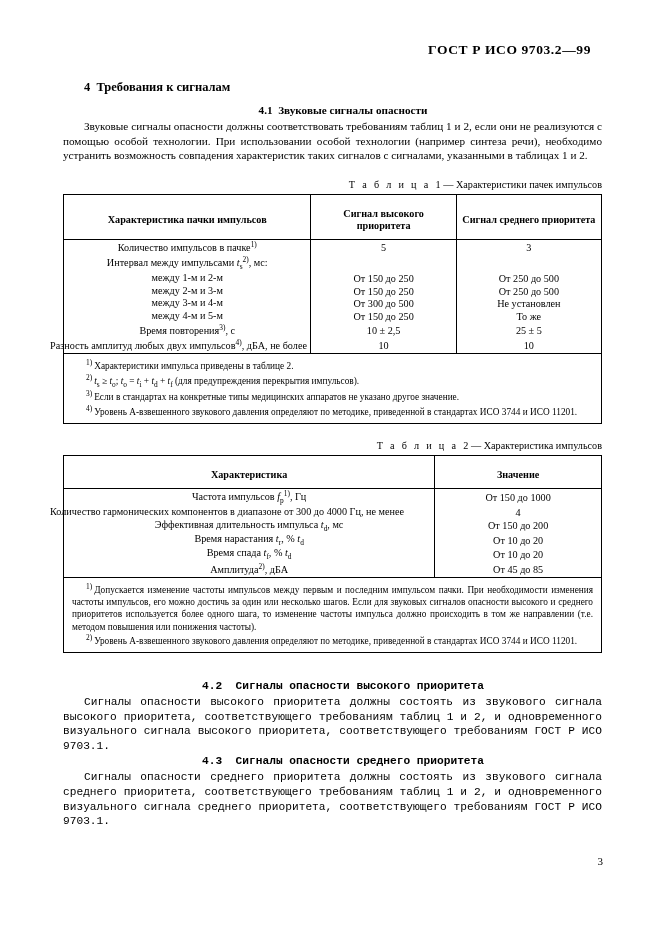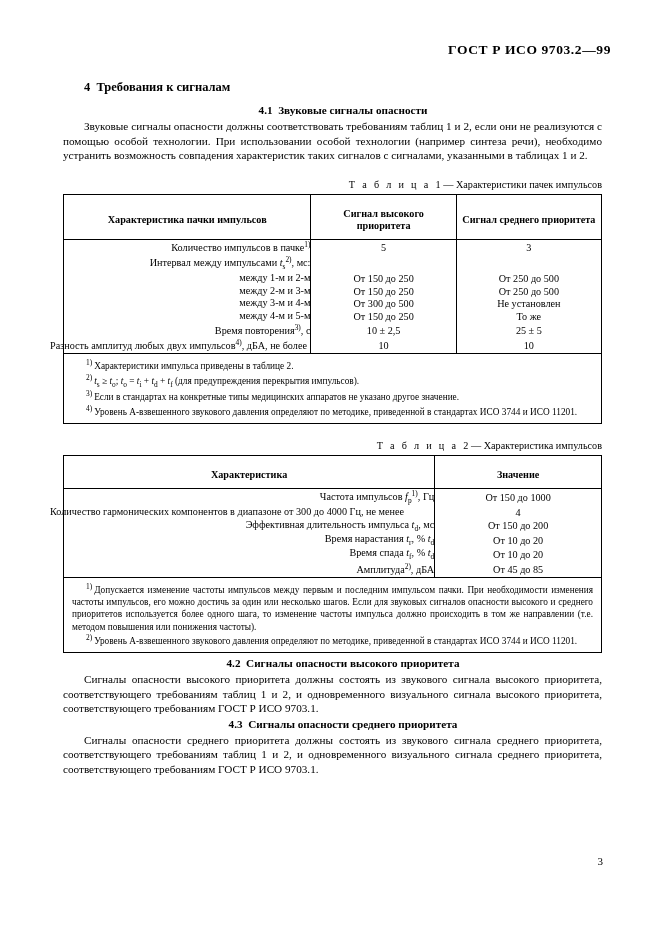--- a/index.html
+++ b/index.html
@@ -6,21 +6,21 @@
   body {
     width:661px; height:936px;
     background:#ffffff;
     font-family:"Liberation Serif", serif;
     color:#000;
     -webkit-font-smoothing:antialiased;
   }
   .page { position:relative; width:661px; height:936px; box-sizing:border-box; }
 
   .doc-header {
-    position:absolute; top:42px; right:50px;
+    position:absolute; top:42px; right:70px;
     font-weight:bold; font-size:13.5px; letter-spacing:0.6px;
   }
 
   .content {
     position:absolute; left:63px; top:80px; width:539px;
   }
 
   h2.sec {
     font-size:12.5px; font-weight:bold; margin:0 0 9px 0;
     text-indent:21px;
@@ -47,39 +47,39 @@
   }
   table.gost th, table.gost td {
     border-left:1px solid #000; border-right:1px solid #000;
     padding:0; vertical-align:middle;
   }
   table.gost thead th {
     border-bottom:1.6px solid #000;
     font-weight:bold; text-align:center;
     padding:13px 4px 7px 4px; line-height:1.2;
   }
-  td.lbl { padding:3.5px 6px 3.5px 20px; text-align:right; line-height:1.25; }
+  td.lbl { padding:3.5px 6px 3.5px 20px; text-align:center; line-height:1.25; }
   td.val { text-align:center; padding:3.5px 4px; }
   td.lbl-wrap { padding:3.5px 6px 3.5px 20px; text-indent:-14px; line-height:1.25; }
 
   tr.fn-row td {
     border-top:1.6px solid #000; border-left:none; border-right:none;
     padding:4px 8px 5px 8px;
   }
   .fn { font-size:9.3px; line-height:1.32; margin:0; text-align:justify; }
   .fn .mk { vertical-align:super; font-size:7.4px; padding-right:2px; }
   .fn-ind { text-indent:14px; }
 
   sup.mk { vertical-align:super; font-size:7.4px; }
   sub.sb { vertical-align:sub; font-size:7.4px; }
   i.v { font-style:italic; }
 
   .ditto { font-size:11px; }
 
-  .tail { margin-top:4px; }
+  .tail { margin-top:27px;font-family:Liberation Mono, monospace; }
 
   .pageno {
     position:absolute; right:58px; top:855px;
     font-size:11px;
   }
 </style>
 </head>
 <body>
 
 <div class="page">

